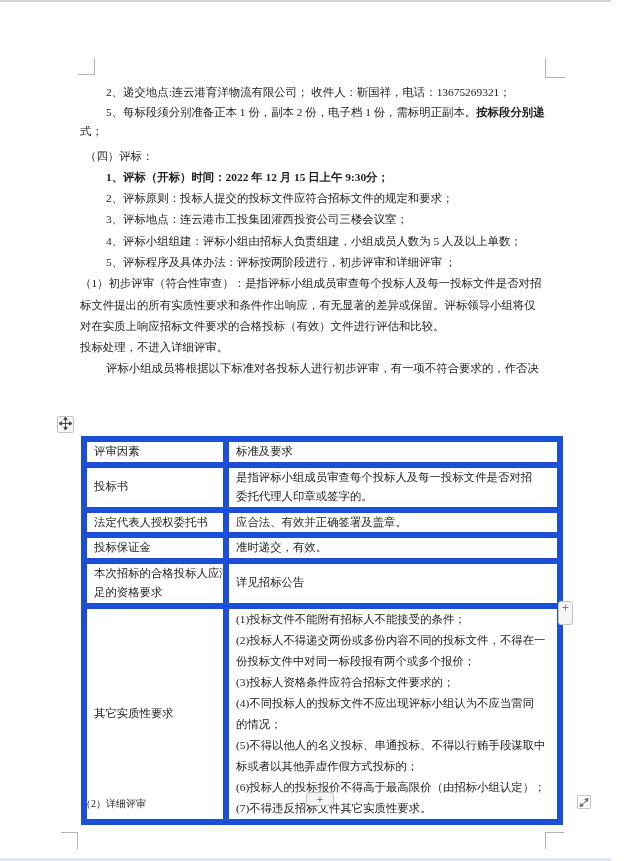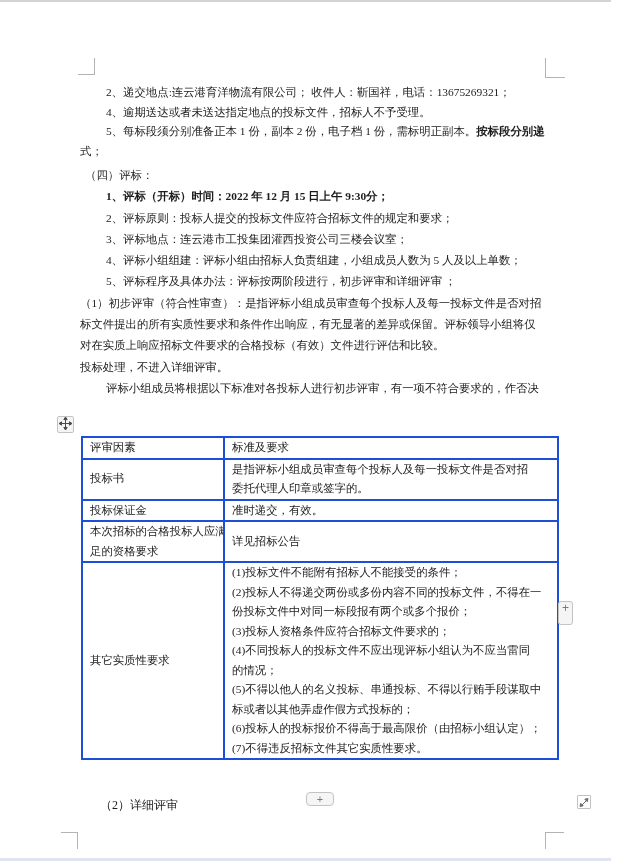--- a/index.html
+++ b/index.html
@@ -22,33 +22,33 @@
   .secA .ln{line-height:19.5px;height:19.5px;}
   .secB .ln{line-height:21.3px;height:21.3px;}
   .secA + .secB{margin-top:4px;}
   .ind2 .ln.first{padding-left:26px;}
   .ind1 .ln.first{padding-left:5px;}
   .bold{font-weight:bold;}
 
   
   #eval-table{position:absolute;left:81px;top:436px;width:476px;border-collapse:collapse;table-layout:fixed;
               font-size:11.4px;}
-  #eval-table td{border:2px solid #1d4ed8;vertical-align:middle;padding:0 2px 0 7px;overflow:hidden;}
+  #eval-table td{border:6px solid #1d4ed8;vertical-align:middle;padding:0 2px 0 7px;overflow:hidden;}
   #eval-table col.c1{width:142px;}
   #eval-table col.c2{width:334px;}
   #eval-table td .ln{line-height:19.5px;}
   #eval-table tr:nth-child(1){height:19px;}
   #eval-table tr:nth-child(2){height:39px;margin-left:48px;}
   #eval-table tr:nth-child(3){height:21px;}
   #eval-table tr:nth-child(4){height:20px;}
   #eval-table tr:nth-child(5){height:45px;margin-top:32px;}
   #eval-table tr:nth-child(6){height:210px;}
   #eval-table tr:nth-child(6) td .ln{line-height:21px;}
 
-  .after-table{position:absolute;left:100px;top:797px;font-size:12px;white-space:nowrap;}
+  .after-table{position:absolute;left:81px;top:797px;font-size:10px;white-space:nowrap;}
 
   
   .ctl{position:absolute;display:flex;align-items:center;justify-content:center;box-sizing:border-box;
        background:#f5f5f5;border:1px solid #c3c3c3;color:#7a7a7a;
        font-family:"Liberation Sans","DejaVu Sans",sans-serif;padding:0;cursor:pointer;}
   .move-handle{left:57px;top:416px;width:17px;height:17px;border-radius:2px;}
   .insert-col-btn{left:558px;top:601px;width:15px;height:24px;border-radius:3px;font-size:12px;align-items:flex-start;line-height:12px;}
   .insert-row-btn{left:306px;top:792px;width:28px;height:14px;border-radius:4px;font-size:11px;line-height:10px;}
   .resize-handle{left:577px;top:795px;width:14px;height:14px;background:#ffffff;border-radius:1px;}
 </style>
@@ -59,23 +59,20 @@
   <div class="topbar"></div>
 
   <div class="mark mark-tl"></div>
   <div class="mark mark-tr"></div>
   <div class="mark mark-bl"></div>
   <div class="mark mark-br"></div>
 
   <div id="body-text">
       <div class="para secA ind2">
         <div class="ln first"><span>2、递交地点:连云港育洋物流有限公司； 收件人：靳国祥，电话：13675269321；</span></div>
-      </div>
-      <div class="para secA ind2">
-        <div class="ln first"><span>4、逾期送达或者未送达指定地点的投标文件，招标人不予受理。</span></div>
       </div>
       <div class="para secA ind2">
         <div class="ln first"><span>5、每标段须分别准备正本 1 份，副本 2 份，电子档 1 份，需标明正副本。</span><span class="bold">按标段分别递</span></div>
         <div class="ln"><span>式；</span></div>
       </div>
       <div class="para secB ind1">
         <div class="ln first"><span>（四）评标：</span></div>
       </div>
       <div class="para secB ind2">
         <div class="ln first"><span class="bold">1、评标（开标）时间：2022 年 12 月 15 日上午 9:30分；</span></div>
@@ -136,20 +133,28 @@
           <td>
             <div class="ln first"><span>投标书</span></div>
           </td>
           <td>
             <div class="ln first"><span>是指评标小组成员审查每个投标人及每一投标文件是否对招</span></div>
             <div class="ln"><span>委托代理人印章或签字的。</span></div>
           </td>
         </tr>
         <tr>
           <td>
+            <div class="ln first"><span>法定代表人授权委托书</span></div>
+          </td>
+          <td>
+            <div class="ln first"><span>应合法、有效并正确签署及盖章。</span></div>
+          </td>
+        </tr>
+        <tr>
+          <td>
             <div class="ln first"><span>投标保证金</span></div>
           </td>
           <td>
             <div class="ln first"><span>准时递交，有效。</span></div>
           </td>
         </tr>
         <tr>
           <td>
             <div class="ln first"><span>本次招标的合格投标人应满</span></div>
             <div class="ln"><span>足的资格要求</span></div>

